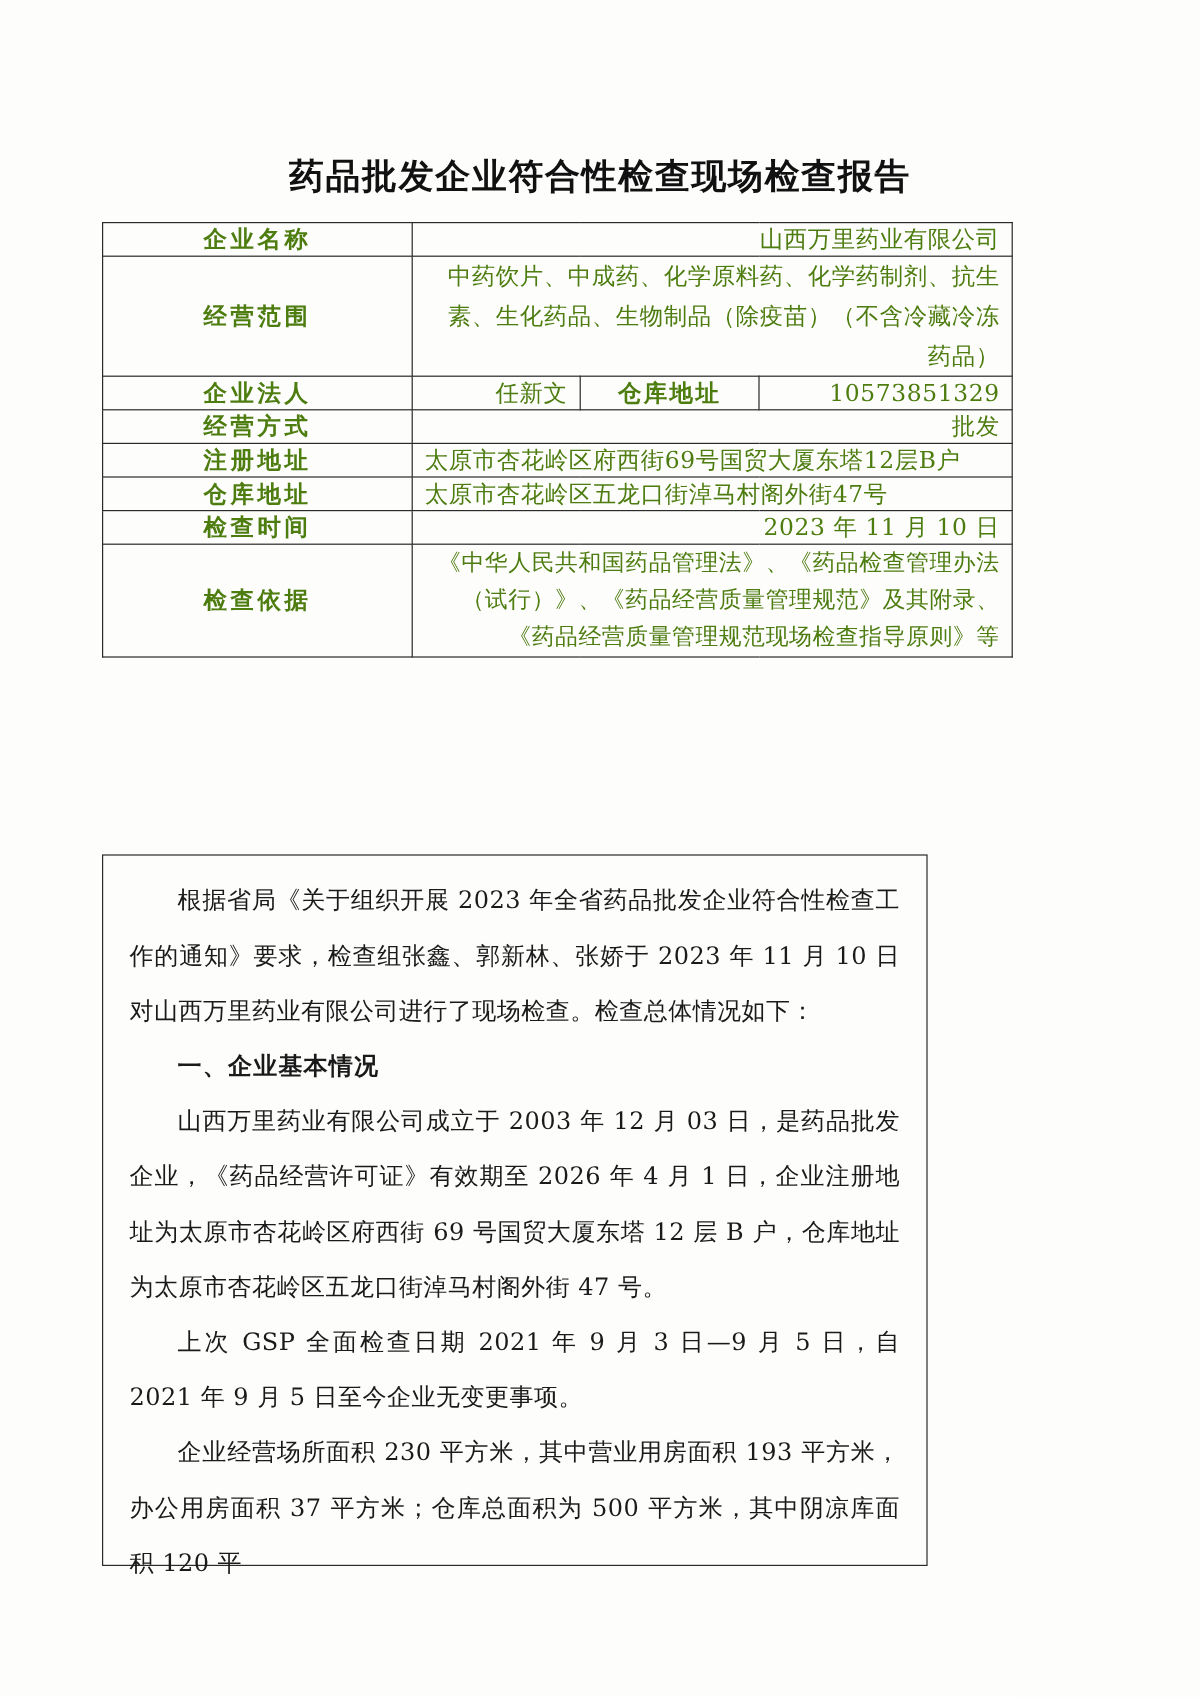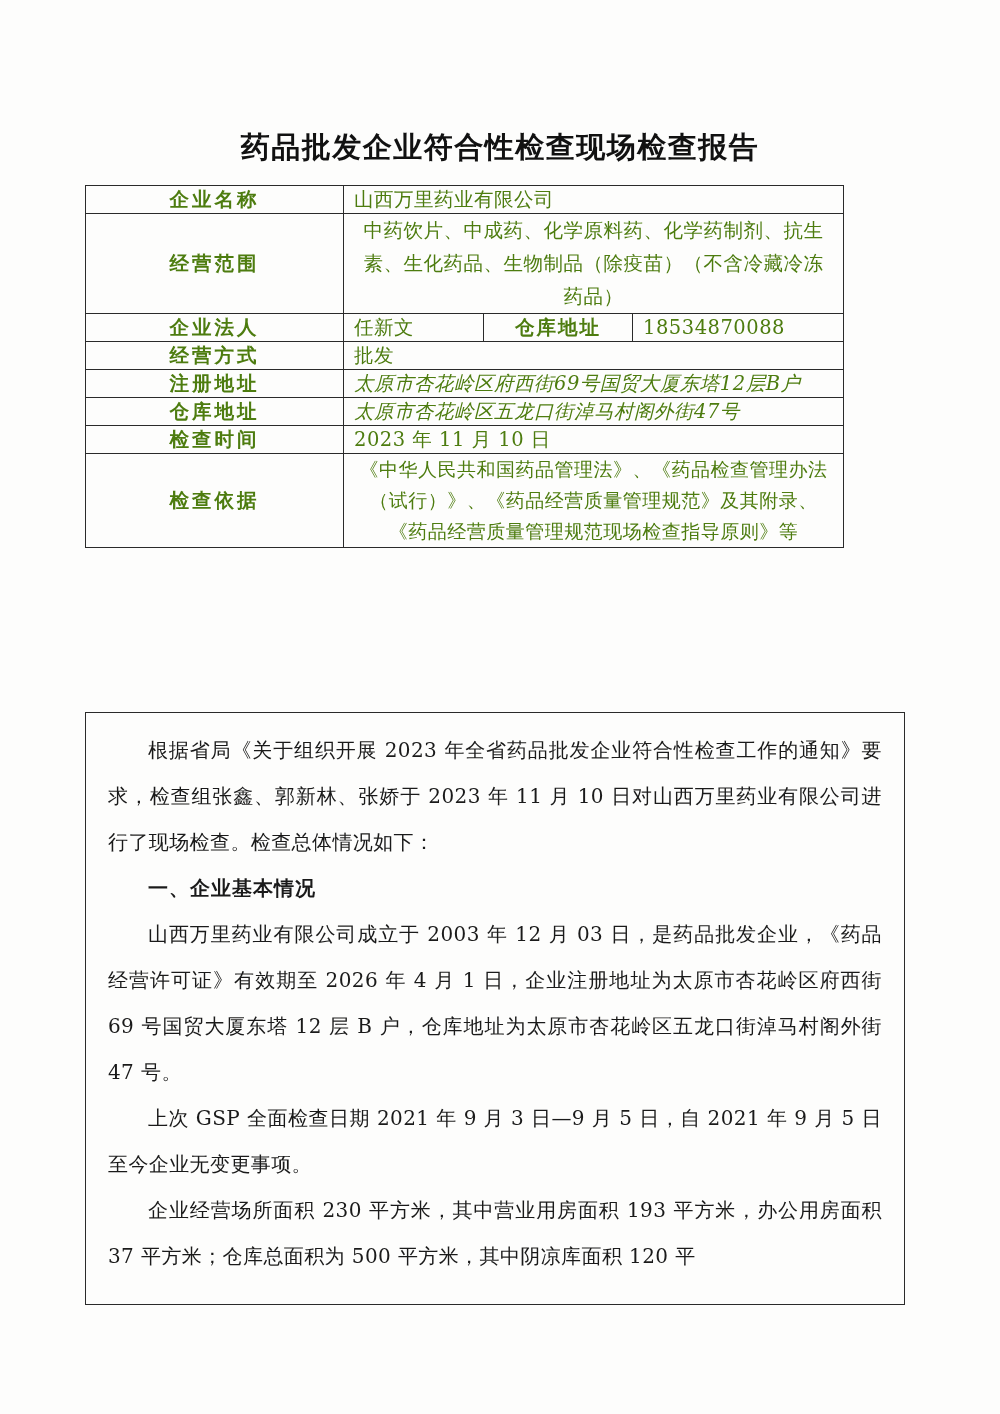--- a/index.html
+++ b/index.html
@@ -51,52 +51,51 @@
     color: #4d7c0f;
     vertical-align: middle;
   }
   td.lbl {
     text-align: center;
     font-weight: bold;
     letter-spacing: 3px;
     font-size: 20px;
   }
   td.val-center {
-    text-align: left;
+    text-align: right;
     letter-spacing: 0.5px;
   }
   td.val-left {
     text-align: left;
     letter-spacing: 0.5px;
     padding-left: 14px;
-    font-style: italic;
   }
   td.val-multi {
-    text-align: center;
+    text-align: right;
     padding: 7px 14px 7px 14px;
     line-height: 33px;
     letter-spacing: 0.5px;
   }
   td.val-multi.basis {
     line-height: 31px;
     font-size: 19px;
   }
   td.sub-lbl {
     text-align: center;
     font-weight: bold;
     letter-spacing: 2px;
     font-size: 20px;
   }
 
   
   .body-area {
     position: absolute;
     left: 85px;
     top: 712px;
-    width: 820px;
+    width: 688px;
     height: 593px;
     box-sizing: border-box;
     border-left: 1.4px solid #2a2a2a;
     border-right: 1.4px solid #2a2a2a;
     border-top: 1.3px solid #2a2a2a;
     border-bottom: 1.4px solid #2a2a2a;
     padding: 14px 22px 0 22px;
   }
   .body-area p {
     margin: 0 0 0 0;
@@ -136,21 +135,21 @@
 
   <tr>
     <td class="lbl">经营范围</td>
     <td class="val-multi" colspan="3">中药饮片、中成药、化学原料药、化学药制剂、抗生素、生化药品、生物制品（除疫苗）（不含冷藏冷冻药品）</td>
   </tr>
 
   <tr>
     <td class="lbl">企业法人</td>
     <td class="val-center">任新文</td>
     <td class="sub-lbl">仓库地址</td>
-    <td class="val-center">18534870088</td>
+    <td class="val-center">10573851329</td>
   </tr>
 
   <tr>
     <td class="lbl">经营方式</td>
     <td class="val-center" colspan="3">批发</td>
   </tr>
 
   <tr>
     <td class="lbl">注册地址</td>
     <td class="val-left" colspan="3">太原市杏花岭区府西街69号国贸大厦东塔12层B户</td>

